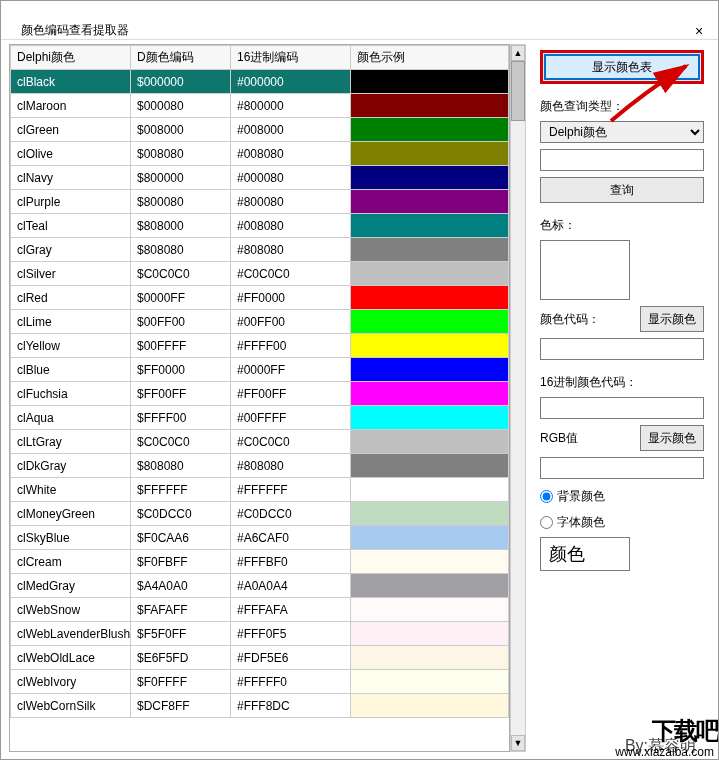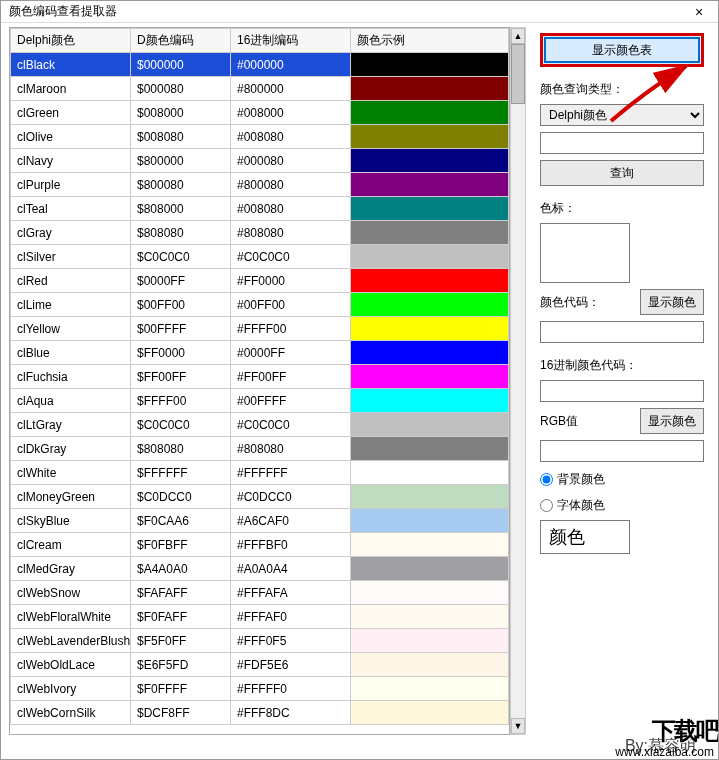--- a/index.html
+++ b/index.html
@@ -1,26 +1,26 @@
 <!DOCTYPE html>
 <html><head>
 <meta charset="utf-8">
 <style>
 * { box-sizing: border-box; margin: 0; padding: 0; }
 body { font-family: "Microsoft YaHei", Arial, sans-serif; font-size: 12px; background: #fff; width: 719px; height: 760px; border: 1px solid #999; overflow: hidden; position: relative; }
-.titlebar { height: 22px; display: flex; align-items: center; justify-content: space-between; padding: 0 4px 0 8px; border-bottom: 1px solid #ddd; }
+.titlebar { height: 39px; display: flex; align-items: flex-end; justify-content: space-between; padding: 0 4px 0 20px; border-bottom: 1px solid #ddd; }
 .titlebar .title { font-size: 12px; }
 .titlebar .close { width: 30px; text-align: center; font-size: 14px; cursor: pointer; }
 .content { display: flex; height: 716px; }
 .left { flex: 0 0 525px; display: flex; }
 .table-wrap { flex: 1; border: 1px solid #aaa; margin: 4px 0 4px 8px; overflow: hidden; }
 table { border-collapse: collapse; width: 100%; table-layout: fixed; }
 th, td { border: 1px solid #ccc; padding: 3px 6px; text-align: left; font-size: 12px; height: 24px; overflow: hidden; white-space: nowrap; }
 th { background: #f7f7f7; font-weight: normal; }
-tr.selected td { background: #1d4ed8; color: #fff; }
+tr.selected td { background: #0f766e; color: #fff; }
 .swatch-cell { padding: 0; }
 .swatch { width: 100%; height: 100%; }
 .col1 { width: 120px; } .col2 { width: 100px; } .col3 { width: 120px; } .col4 { width: auto; }
 .scrollbar { width: 16px; margin: 4px 0; background: #f0f0f0; border: 1px solid #ccc; display: flex; flex-direction: column; }
 .scrollbar .arrow { height: 16px; text-align: center; font-size: 9px; line-height: 15px; background: #e5e5e5; border: 1px solid #bbb; cursor: pointer; }
 .scrollbar .track { flex: 1; position: relative; }
 .scrollbar .thumb { position: absolute; top: 0; left: 0; right: 0; height: 60px; background: #c8c8c8; border: 1px solid #999; }
 .right { flex: 1; padding: 10px 14px; display: flex; flex-direction: column; gap: 6px; }
 .btn { height: 26px; border: 1px solid #7a7a7a; background: #e9e9e9; font-size: 12px; cursor: pointer; }
 .btn.primary { border: 3px solid #d40000; background: #d7ecff; outline: 2px solid #0070cc; outline-offset: -6px; height: 34px; }
@@ -242,28 +242,20 @@
             </tr>
             <tr>
               <td>clWebSnow</td>
               <td>$FAFAFF</td>
               <td>#FFFAFA</td>
               <td class="swatch-cell">
                 <div class="swatch" style="background: rgb(255, 250, 250);"></div>
               </td>
             </tr>
             <tr>
-              <td>clWebFloralWhite</td>
-              <td>$F0FAFF</td>
-              <td>#FFFAF0</td>
-              <td class="swatch-cell">
-                <div class="swatch" style="background: rgb(255, 250, 240);"></div>
-              </td>
-            </tr>
-            <tr>
               <td>clWebLavenderBlush</td>
               <td>$F5F0FF</td>
               <td>#FFF0F5</td>
               <td class="swatch-cell">
                 <div class="swatch" style="background: rgb(255, 240, 245);"></div>
               </td>
             </tr>
             <tr>
               <td>clWebOldLace</td>
               <td>$E6F5FD</td>

